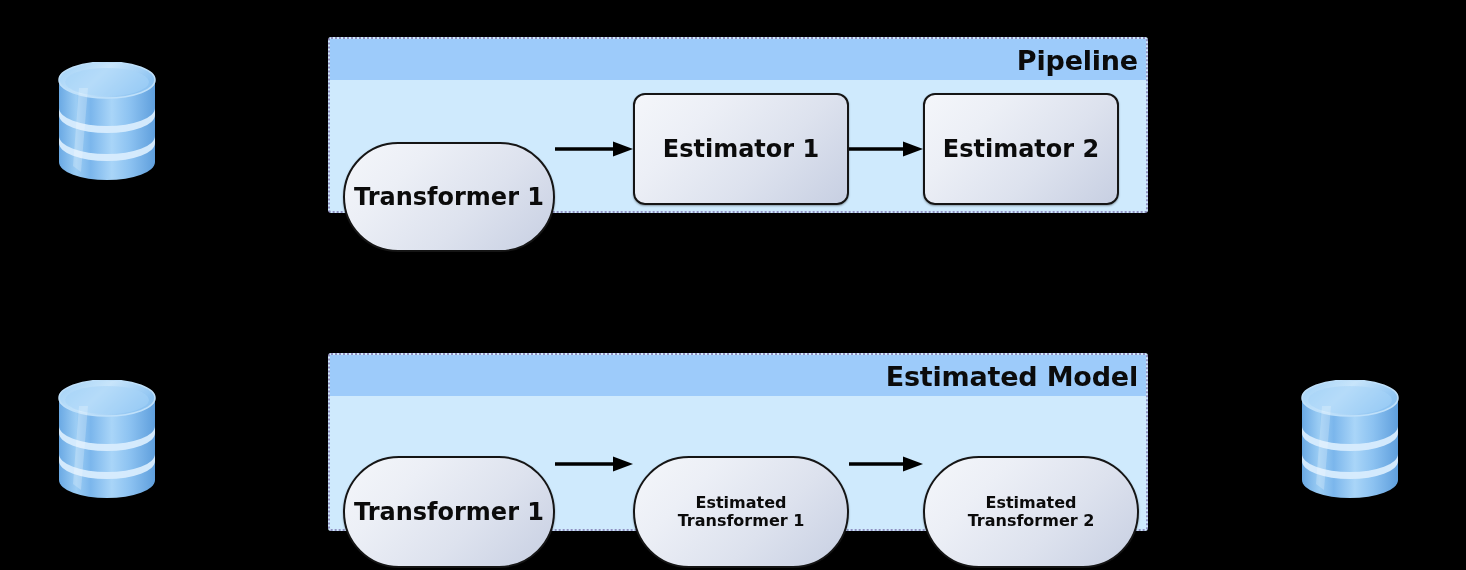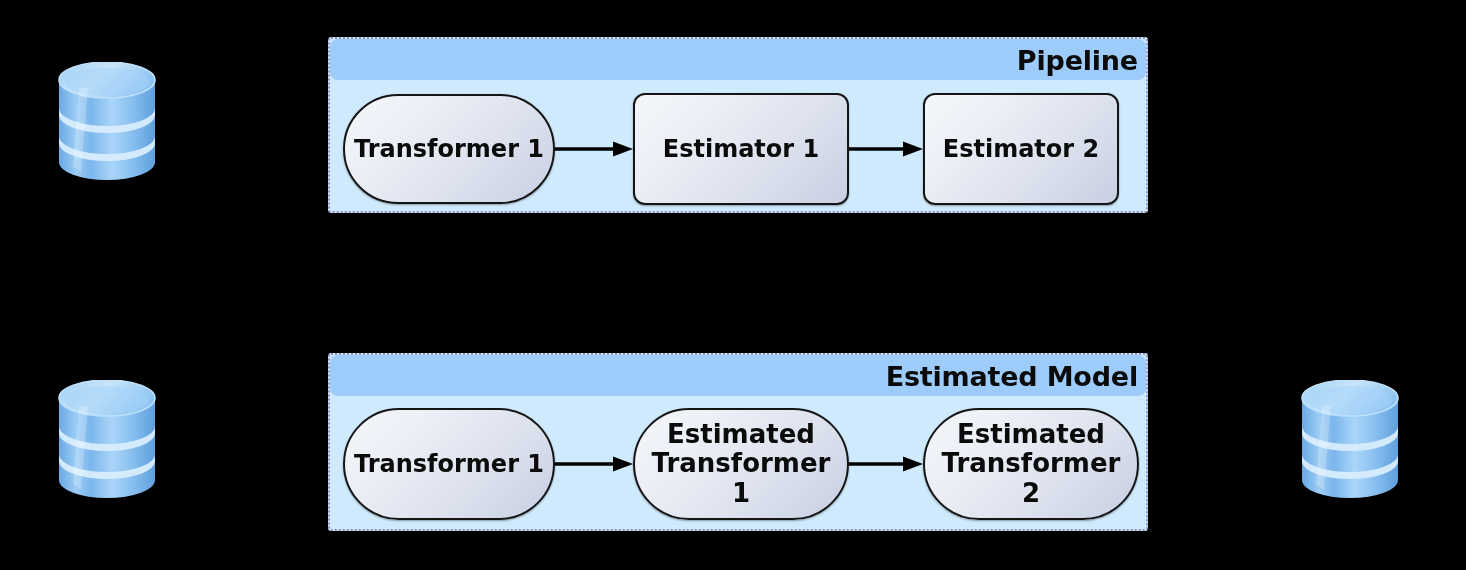--- a/index.html
+++ b/index.html
@@ -38,21 +38,20 @@
     border-radius: 3px;
   }
   .group-header {
     position: absolute;
     left: 0;
     right: 0;
     top: 0;
     height: 41px;
     background: #9dcbfa;
     box-sizing: border-box;
-    border-radius: 8px;
   }
   .group-title {
     position: absolute;
     right: 8px;
     top: 50%;
     transform: translateY(-50%);
     font-size: 27px;
     font-weight: bold;
     color: #0b0b0b;
     white-space: nowrap;
@@ -74,25 +73,25 @@
     align-items: center;
     justify-content: center;
     text-align: center;
     border: 2px solid #151515;
     background: linear-gradient(135deg, #f4f6fa 0%, #eceff6 28%, #dde2ee 62%, #c7cfe2 100%);
     color: #0b0b0b;
     font-weight: bold;
     line-height: 1.12;
     box-shadow: 0 1px 2px rgba(0,0,0,0.35);
   }
-  .node.stadium { border-radius: 62px; }
+  .node.stadium { border-radius: 62px; margin-top: 48px; }
   .node.rect    { border-radius: 12px; }
   .node .label { padding: 0 8px; white-space: pre-line; }
   .node.one-line .label { font-size: 24px; }
-  .node.two-line .label { font-size: 26px; }
+  .node.two-line .label { font-size: 16px; }
 
   
   .arrow {
     position: absolute;
     height: 22px;
     pointer-events: none;
   }
   .arrow svg { display:block; width: 100%; height: 100%; }
 </style>
 </head>

